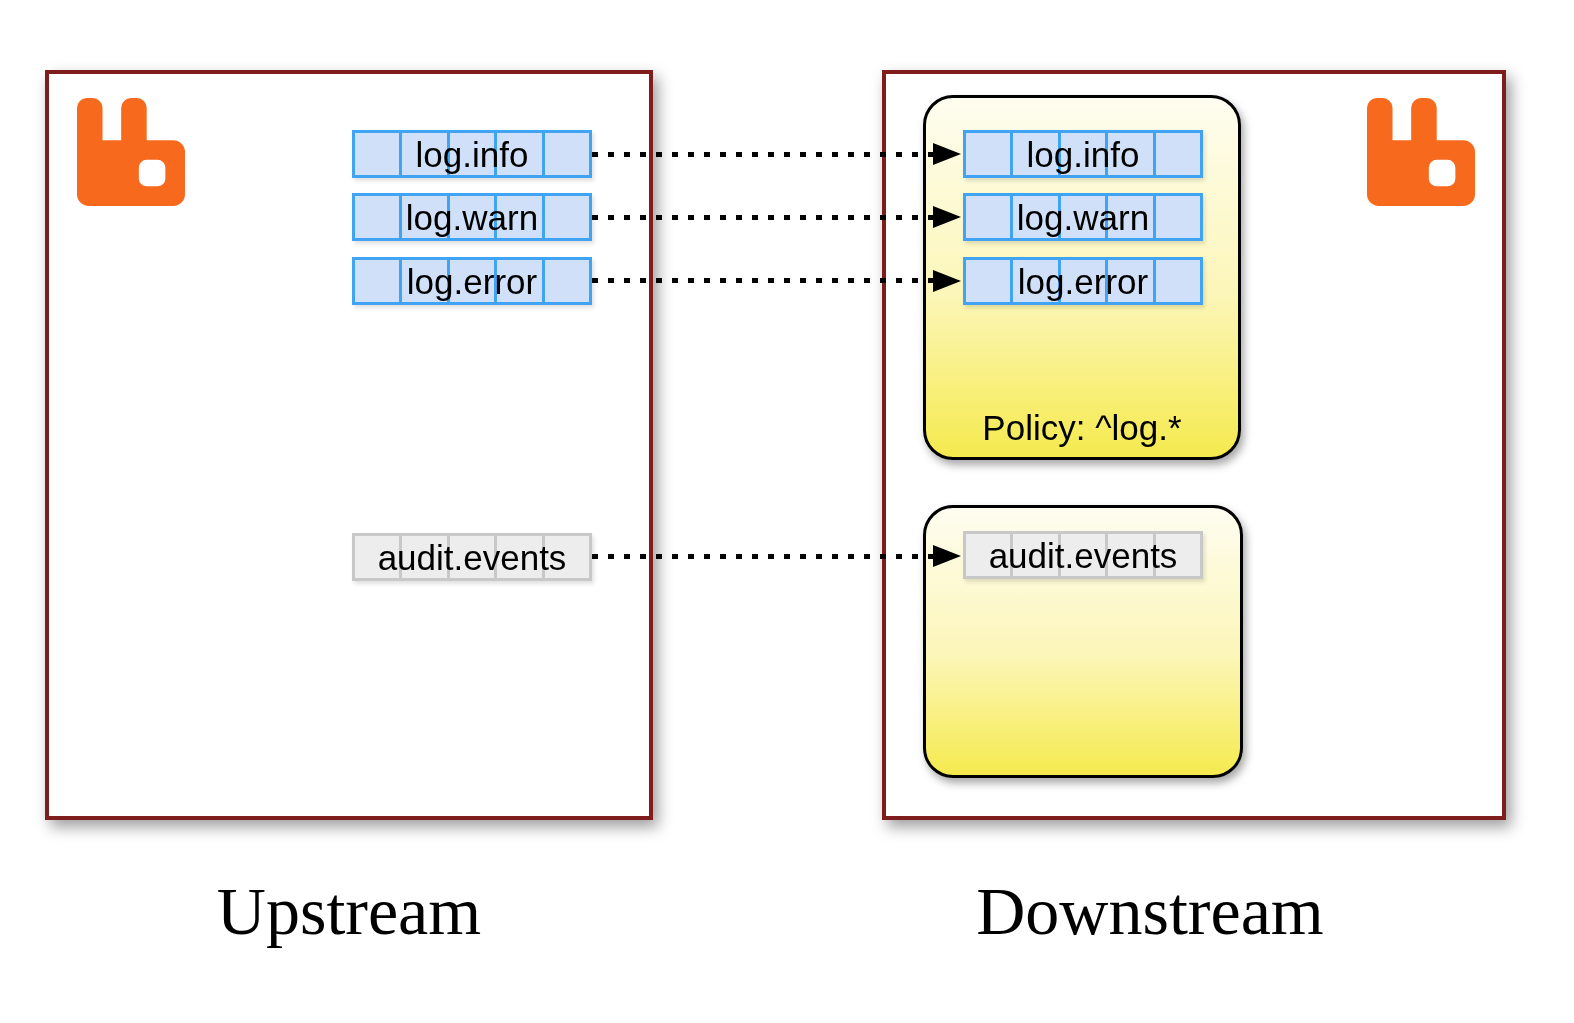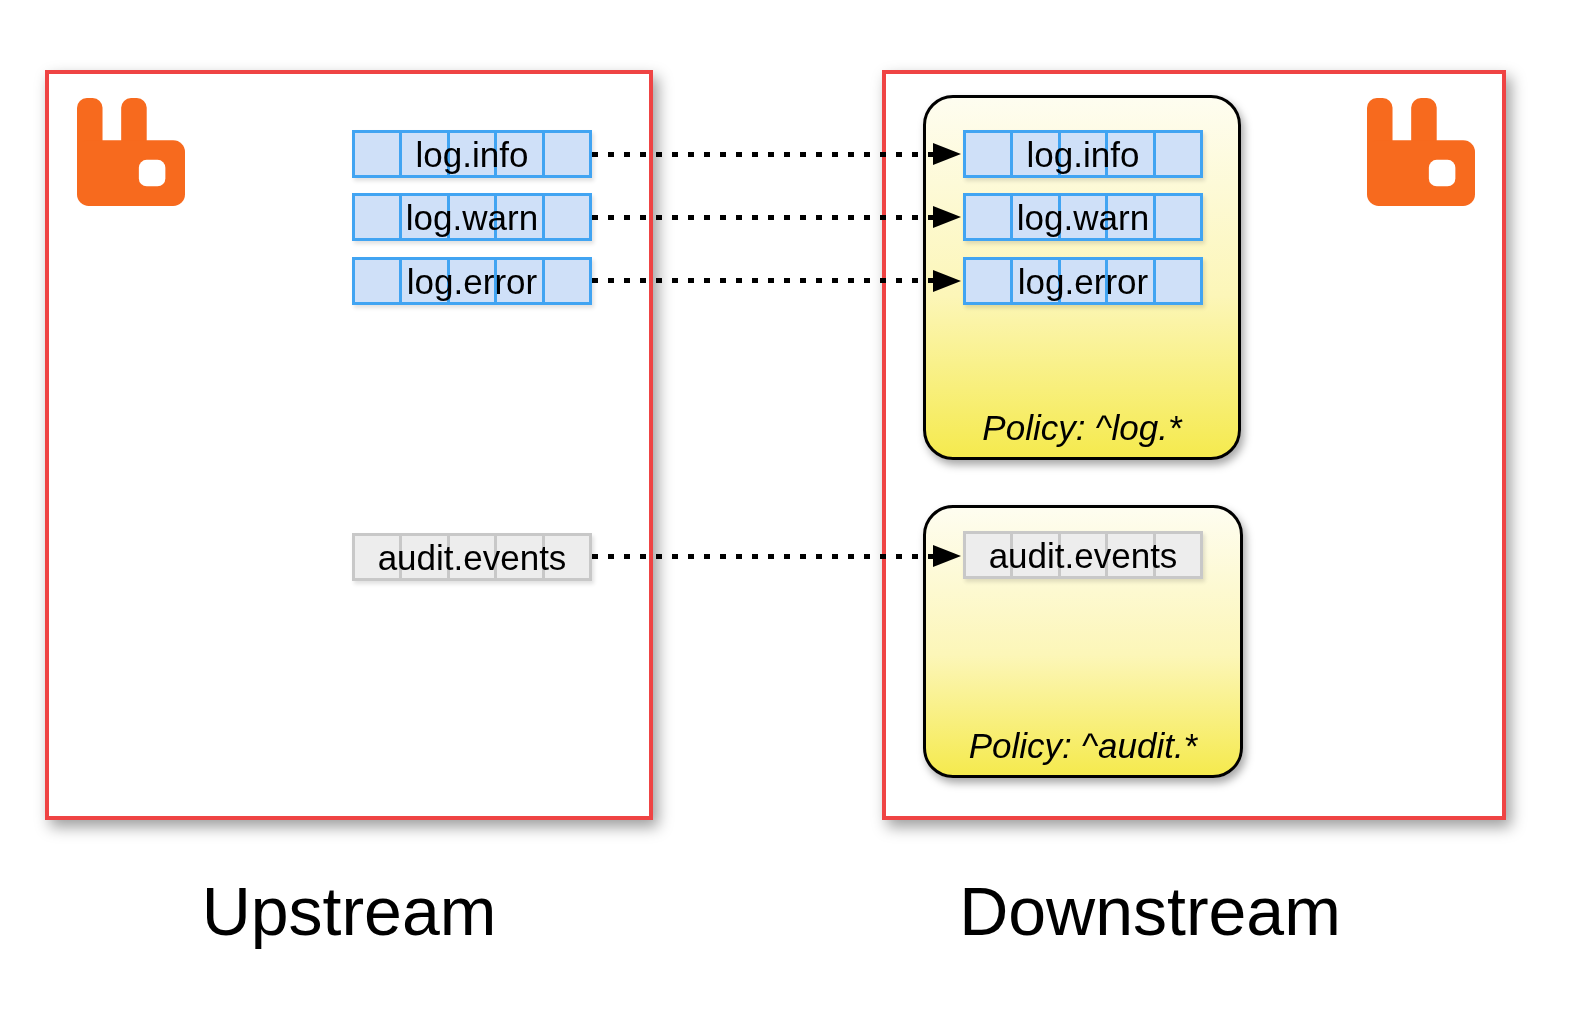--- a/index.html
+++ b/index.html
@@ -2,21 +2,21 @@
 <html style="--rabbit-orange: #f76a1e; --queue-blue-fill: #cfe0f8; --queue-blue-border: #41a4f2; --queue-gray-fill: #ededed; --queue-gray-border: #c8c8c8; --policy-gradient-top: #fefdf0; --policy-gradient-mid: #fcf6b8; --policy-gradient-bottom: #f5ea4e; --line-black: #000000;"><head>
 <meta charset="utf-8">
 <style>
   html,body{margin:0;padding:0;}
   body{
     width:1574px;height:1023px;position:relative;background:#fff;overflow:hidden;
     font-family:"Liberation Sans","DejaVu Sans",sans-serif;color:#000;
   }
   .broker{
     position:absolute;top:70px;height:750px;background:#fff;
-    border:4px solid #ef4444;box-sizing:border-box;
+    border:4px solid #7f1d1d;box-sizing:border-box;
     box-shadow:5px 7px 14px rgba(0,0,0,0.38);
   }
   #upstream-box{left:45px;width:608px;}
   #downstream-box{left:882px;width:624px;}
   .logo{position:absolute;width:108px;height:108px;}
   .logo svg{display:block;width:100%;height:100%;}
   .queue{position:absolute;width:240px;height:48px;}
   .queue .cells{
     position:absolute;inset:0;display:flex;box-sizing:border-box;
     border:3px solid var(--qb);background:var(--qf);
@@ -33,33 +33,33 @@
   .policy{
     position:absolute;box-sizing:border-box;border:3px solid #000;border-radius:30px;
     background:linear-gradient(180deg,
       var(--policy-gradient-top,#fefdf0) 0%,
       var(--policy-gradient-mid,#fcf6b8) 55%,
       var(--policy-gradient-bottom,#f5ea4e) 100%);
     box-shadow:3px 5px 9px rgba(0,0,0,0.35);
   }
   .plabel{
     position:absolute;left:0;right:0;bottom:10px;text-align:center;
-    font-size:35px;line-height:1.1;white-space:nowrap;font-style:italic;
+    font-size:35px;line-height:1.1;white-space:nowrap;
   }
   .dotline{
     position:absolute;height:5px;
     background:repeating-linear-gradient(90deg,#000 0 6px,transparent 6px 16px);
   }
   .arrowhead{
     position:absolute;width:0;height:0;
     border-top:11px solid transparent;border-bottom:11px solid transparent;
     border-left:28px solid #000;
   }
   .broker-label{
-    position:absolute;top:874px;text-align:center;font-size:68px;line-height:1.1;
+    position:absolute;top:874px;text-align:center;font-size:68px;line-height:1.1;font-family:Liberation Serif, serif;
   }
   #upstream-label{left:45px;width:608px;}
   #downstream-label{left:838px;width:624px;}
 </style>
 </head>
 <body>
 
 <div class="broker" id="upstream-box">
 
   <div class="logo" style="left:28px;top:24px;">
@@ -173,21 +173,20 @@
     <div class="queue gray" style="left:37px;top:23px;">
       <div class="cells">
           <i></i>
           <i></i>
           <i></i>
           <i></i>
           <i></i>
         </div>
       <span class="qlabel">audit.events</span>
     </div>
-    <div class="plabel">Policy: ^audit.*</div>
   </div>
 </div>
 
 <div class="dotline" style="left:592px;top:152px;width:341px;"></div>
 <div class="dotline" style="left:592px;top:215px;width:341px;"></div>
 <div class="dotline" style="left:592px;top:278px;width:341px;"></div>
 <div class="dotline" style="left:592px;top:554px;width:341px;"></div>
 
 <div class="broker-label" id="upstream-label">Upstream</div>
 <div class="broker-label" id="downstream-label">Downstream</div>

